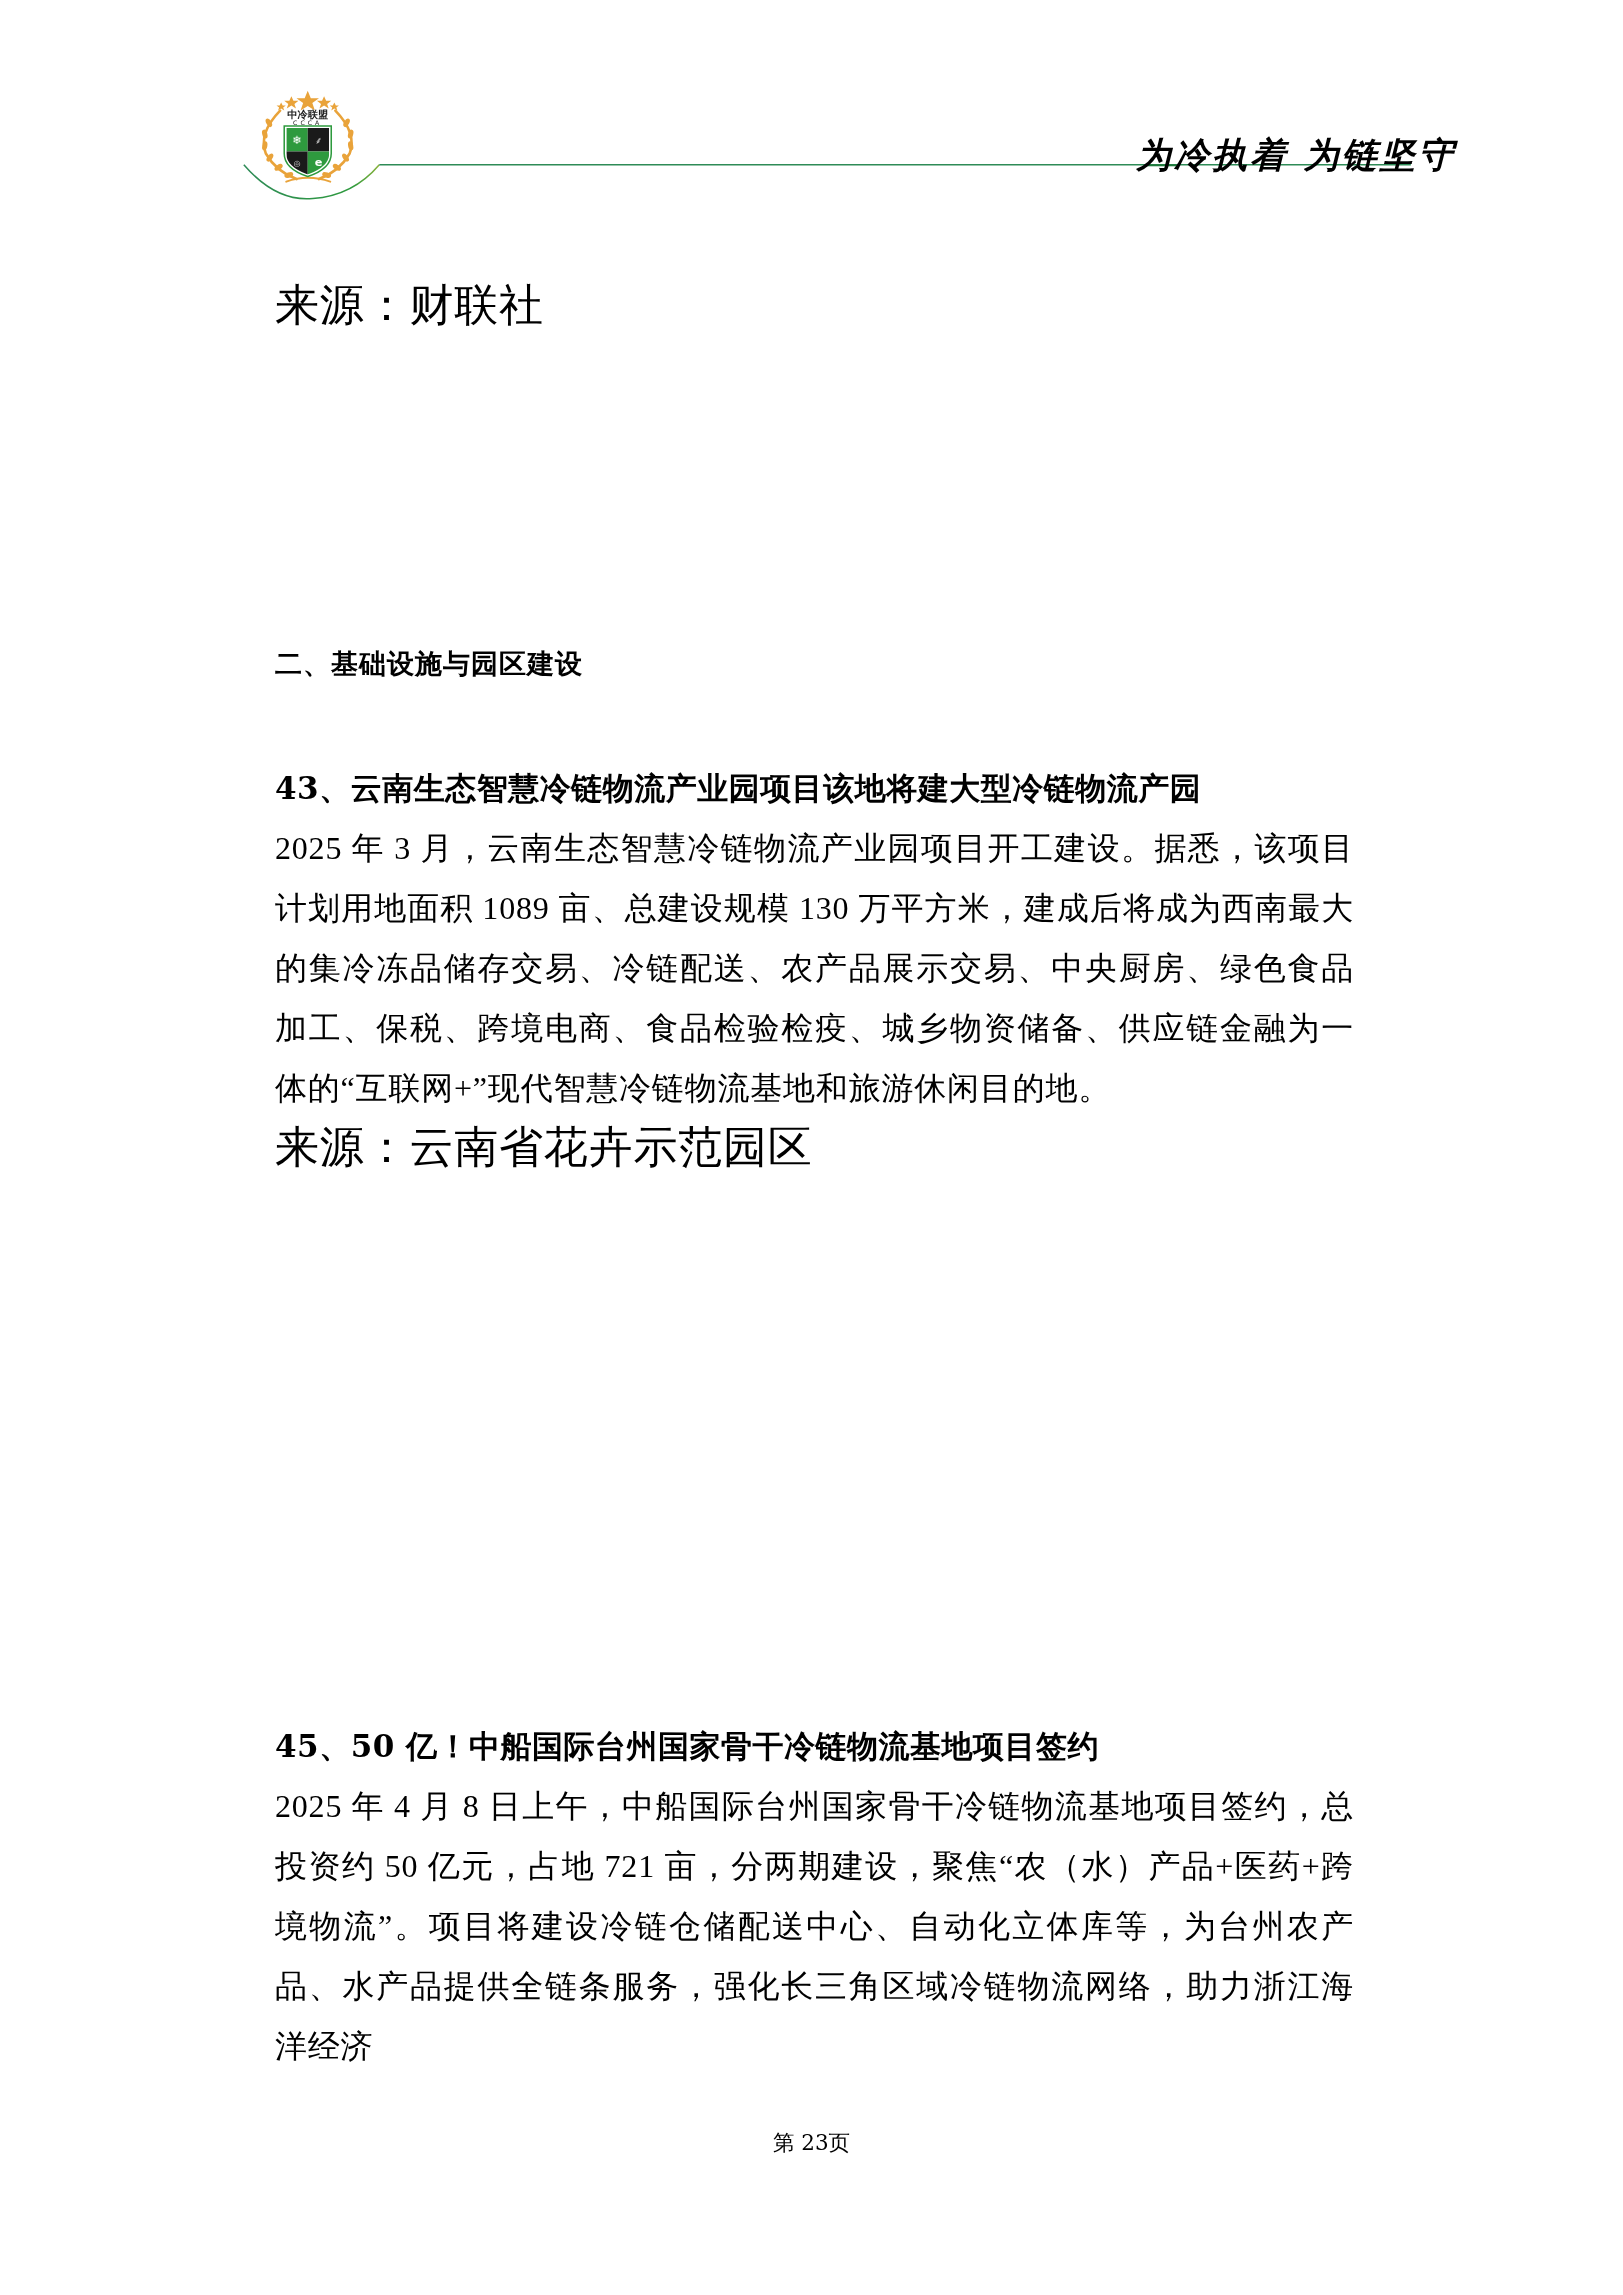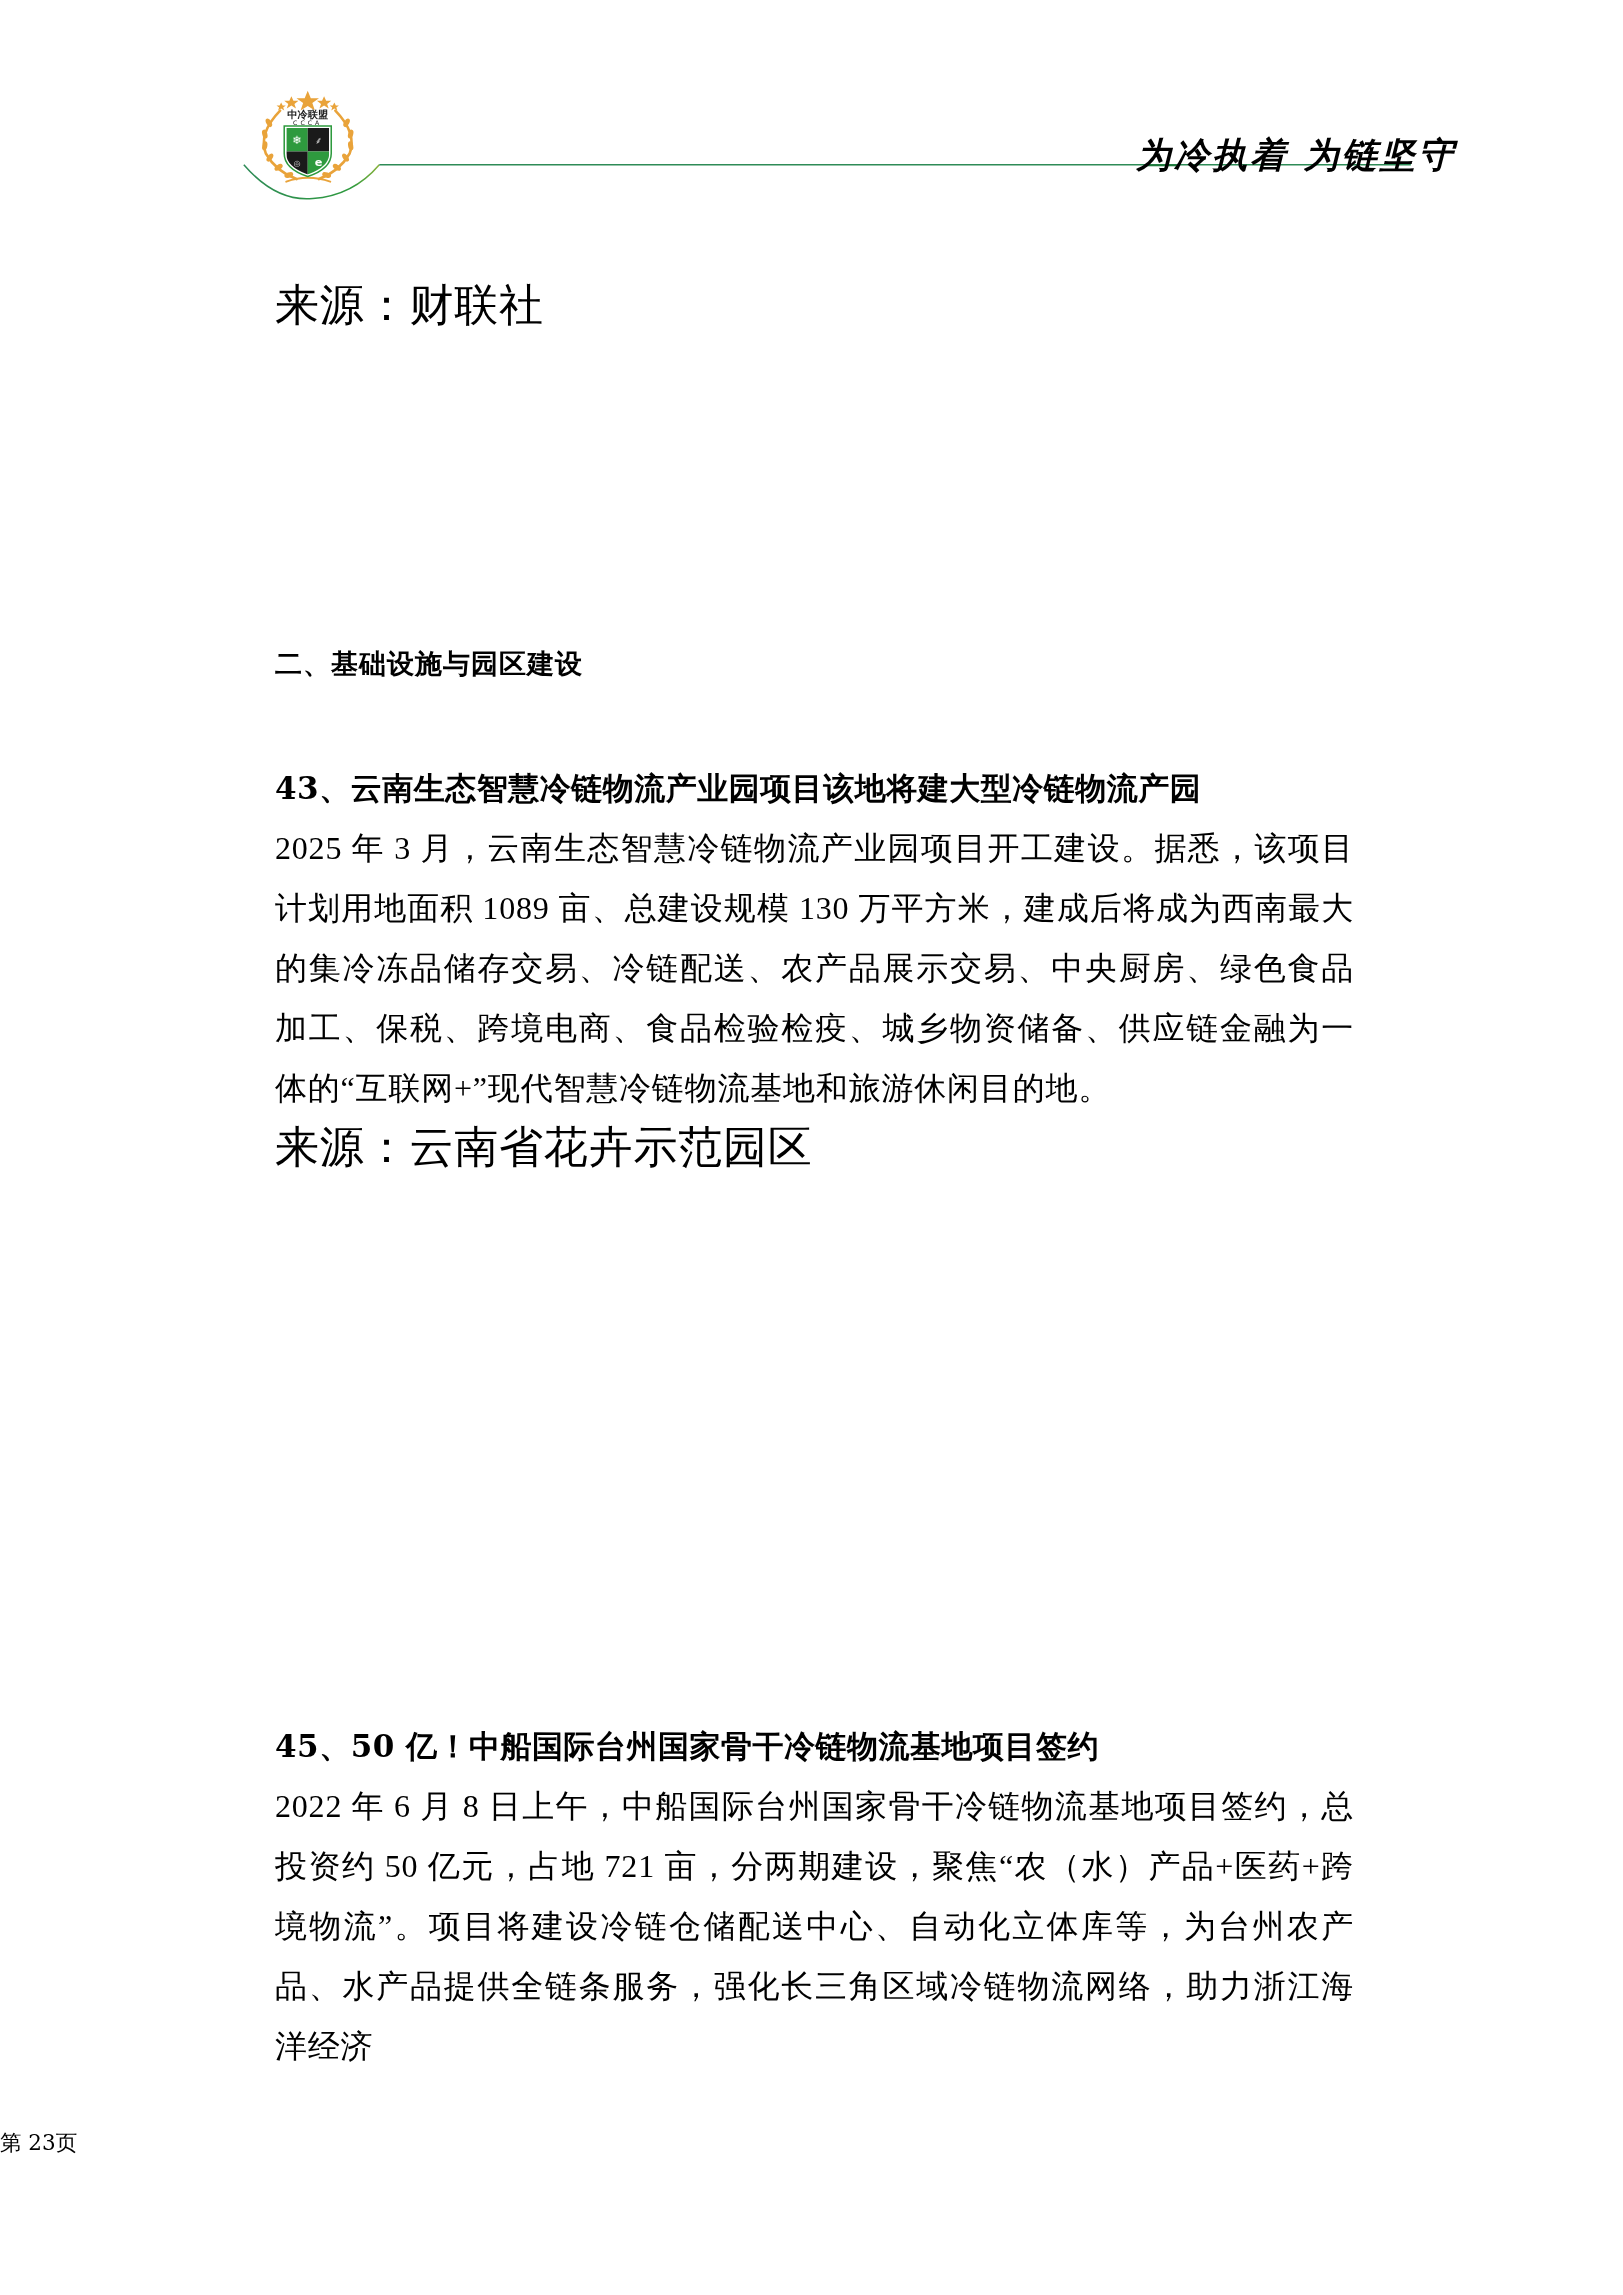--- a/index.html
+++ b/index.html
@@ -23,21 +23,21 @@
     font-family: "DejaVu Sans", sans-serif; font-weight: bold;
     font-size: 27px; line-height: 51px; margin: 0; color: #000; letter-spacing: 1px;
   }
   .item-title {
     font-family: "DejaVu Serif", serif; font-weight: bold;
     font-size: 31px; line-height: 60px; margin: 0; letter-spacing: 0.5px; white-space: nowrap;
   }
   .block { position: absolute; left: 275px; width: 1079px; }
 
   .footer {
-    position: absolute; left: 0; width: 1623px; top: 2127px; 
+    position: absolute; left: 0; width: 1623px; top: 2127px; text-align: center;
     font-family: "DejaVu Serif", serif; font-size: 21.5px; line-height: 31px; color: #000;
   }
 </style>
 </head>
 <body>
 
 <div class="page">
 
   <svg class="header-svg" viewBox="0 0 3175 420">
     <defs>
@@ -119,18 +119,18 @@
 
   <div class="block" style="top:758px;">
     <h3 class="item-title">43、云南生态智慧冷链物流产业园项目该地将建大型冷链物流产园</h3>
     <p class="body-text">2025 年 3 月，云南生态智慧冷链物流产业园项目开工建设。据悉，该项目计划用地面积 1089 亩、总建设规模 130 万平方米，建成后将成为西南最大的集冷冻品储存交易、冷链配送、农产品展示交易、中央厨房、绿色食品加工、保税、跨境电商、食品检验检疫、城乡物资储备、供应链金融为一体的“互联网+”现代智慧冷链物流基地和旅游休闲目的地。</p>
     <p class="source-line">来源：云南省花卉示范园区</p>
   </div>
 
 
   <div class="block" style="top:1716px;">
     <h3 class="item-title">45、50 亿！中船国际台州国家骨干冷链物流基地项目签约</h3>
-    <p class="body-text">2022 年 6 月 8 日上午，中船国际台州国家骨干冷链物流基地项目签约，总投资约 50 亿元，占地 721 亩，分两期建设，聚焦“农（水）产品+医药+跨境物流”。项目将建设冷链仓储配送中心、自动化立体库等，为台州农产品、水产品提供全链条服务，强化长三角区域冷链物流网络，助力浙江海洋经济</p>
+    <p class="body-text">2025 年 4 月 8 日上午，中船国际台州国家骨干冷链物流基地项目签约，总投资约 50 亿元，占地 721 亩，分两期建设，聚焦“农（水）产品+医药+跨境物流”。项目将建设冷链仓储配送中心、自动化立体库等，为台州农产品、水产品提供全链条服务，强化长三角区域冷链物流网络，助力浙江海洋经济</p>
   </div>
 
   <div class="footer">第 23页</div>
 </div>
 
 
 </body></html>

